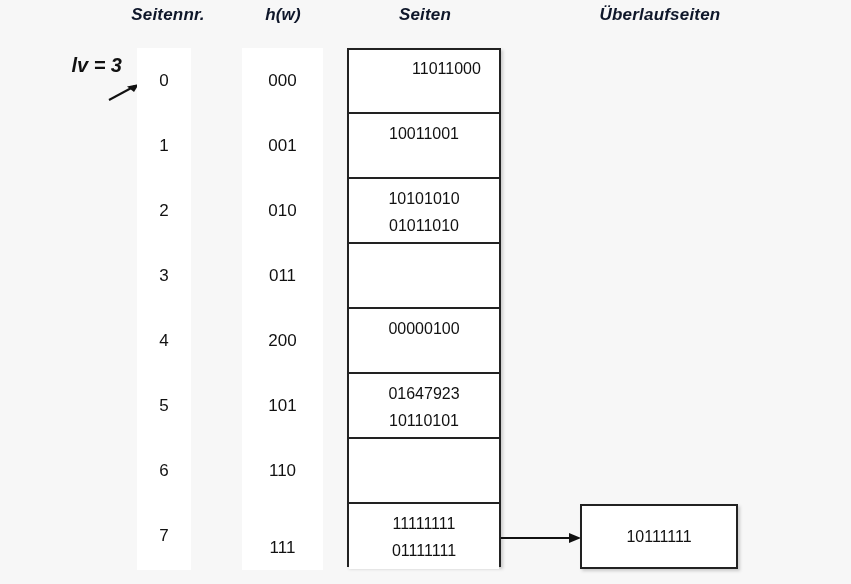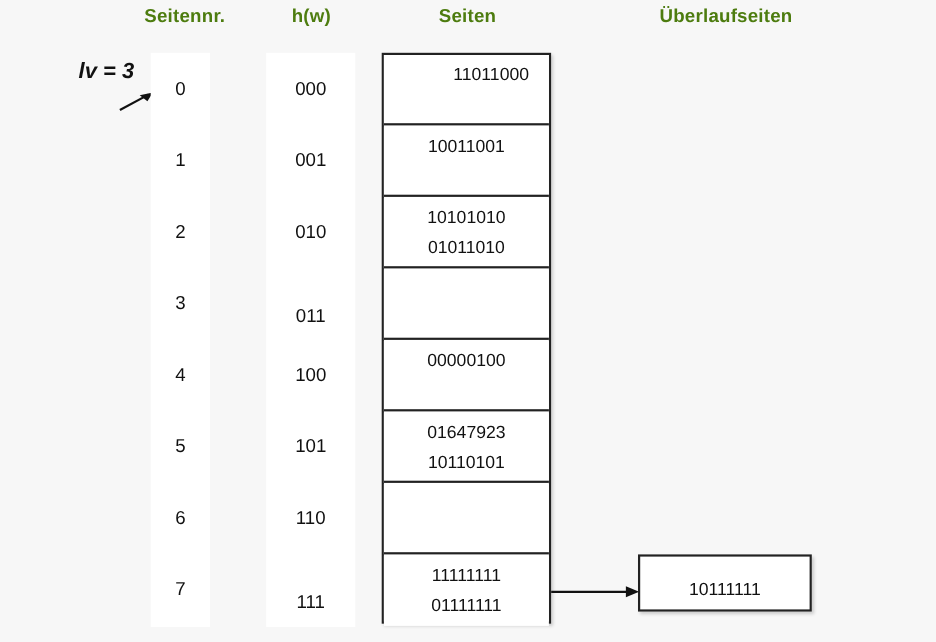--- a/index.html
+++ b/index.html
@@ -9,23 +9,24 @@
     font-family:"Liberation Sans",sans-serif;
     color:#111;
     overflow:hidden;
     position:relative;
   }
   .stage{position:absolute;left:0;top:0;width:851px;height:584px;}
 
   
   .hdr{
     position:absolute;
+    font-style:italic;
     font-size:17px;
     font-weight:600;
-    color:#4d7c0f;
+    color:#0f172a;
     white-space:nowrap;
     text-align:center;
     letter-spacing:.2px;
   }
   #hdr-seitennr{left:118px;top:5px;width:100px;}
   #hdr-hw{left:238px;top:5px;width:90px;}
   #hdr-seiten{left:348px;top:5px;width:154px;}
   #hdr-ueber{left:560px;top:5px;width:200px;}
 
   
@@ -86,21 +87,21 @@
     font-size:16px;
     line-height:27px;
     color:#111;
     white-space:nowrap;
   }
 
   
   #overflow-box{
     position:absolute;
     left:580px;top:504px;
-    width:158px;height:52px;
+    width:158px;height:65px;
     border:2px solid #222;
     background:#fff;
     box-sizing:border-box;
     box-shadow:2px 2px 3px rgba(0,0,0,.18);
   }
   #overflow-box .entry{line-height:61px;}
   #overflow-link{
     position:absolute;
     left:501px;top:530px;
     width:82px;height:16px;
@@ -128,23 +129,23 @@
   <div class="colbg" id="col-hw"></div>
 
   <div id="row-labels">
       <div class="rownum" style="top: 48px;">0</div>
       <div class="rowhw" style="top: 48px;">000</div>
       <div class="rownum" style="top: 113px;">1</div>
       <div class="rowhw" style="top: 113px;">001</div>
       <div class="rownum" style="top: 178px;">2</div>
       <div class="rowhw" style="top: 178px;">010</div>
       <div class="rownum" style="top: 243px;">3</div>
-      <div class="rowhw" style="top: 255px;">011</div>
+      <div class="rowhw" style="top: 243px;">011</div>
       <div class="rownum" style="top: 308px;">4</div>
-      <div class="rowhw" style="top: 308px;">100</div>
+      <div class="rowhw" style="top: 308px;">200</div>
       <div class="rownum" style="top: 373px;">5</div>
       <div class="rowhw" style="top: 373px;">101</div>
       <div class="rownum" style="top: 438px;">6</div>
       <div class="rowhw" style="top: 438px;">110</div>
       <div class="rownum" style="top: 503px;">7</div>
       <div class="rowhw" style="top: 515px;">111</div>
     </div>
 
   <div id="seiten-table">
       <div class="bucket" style="top: 0px; padding-left: 45px;">

